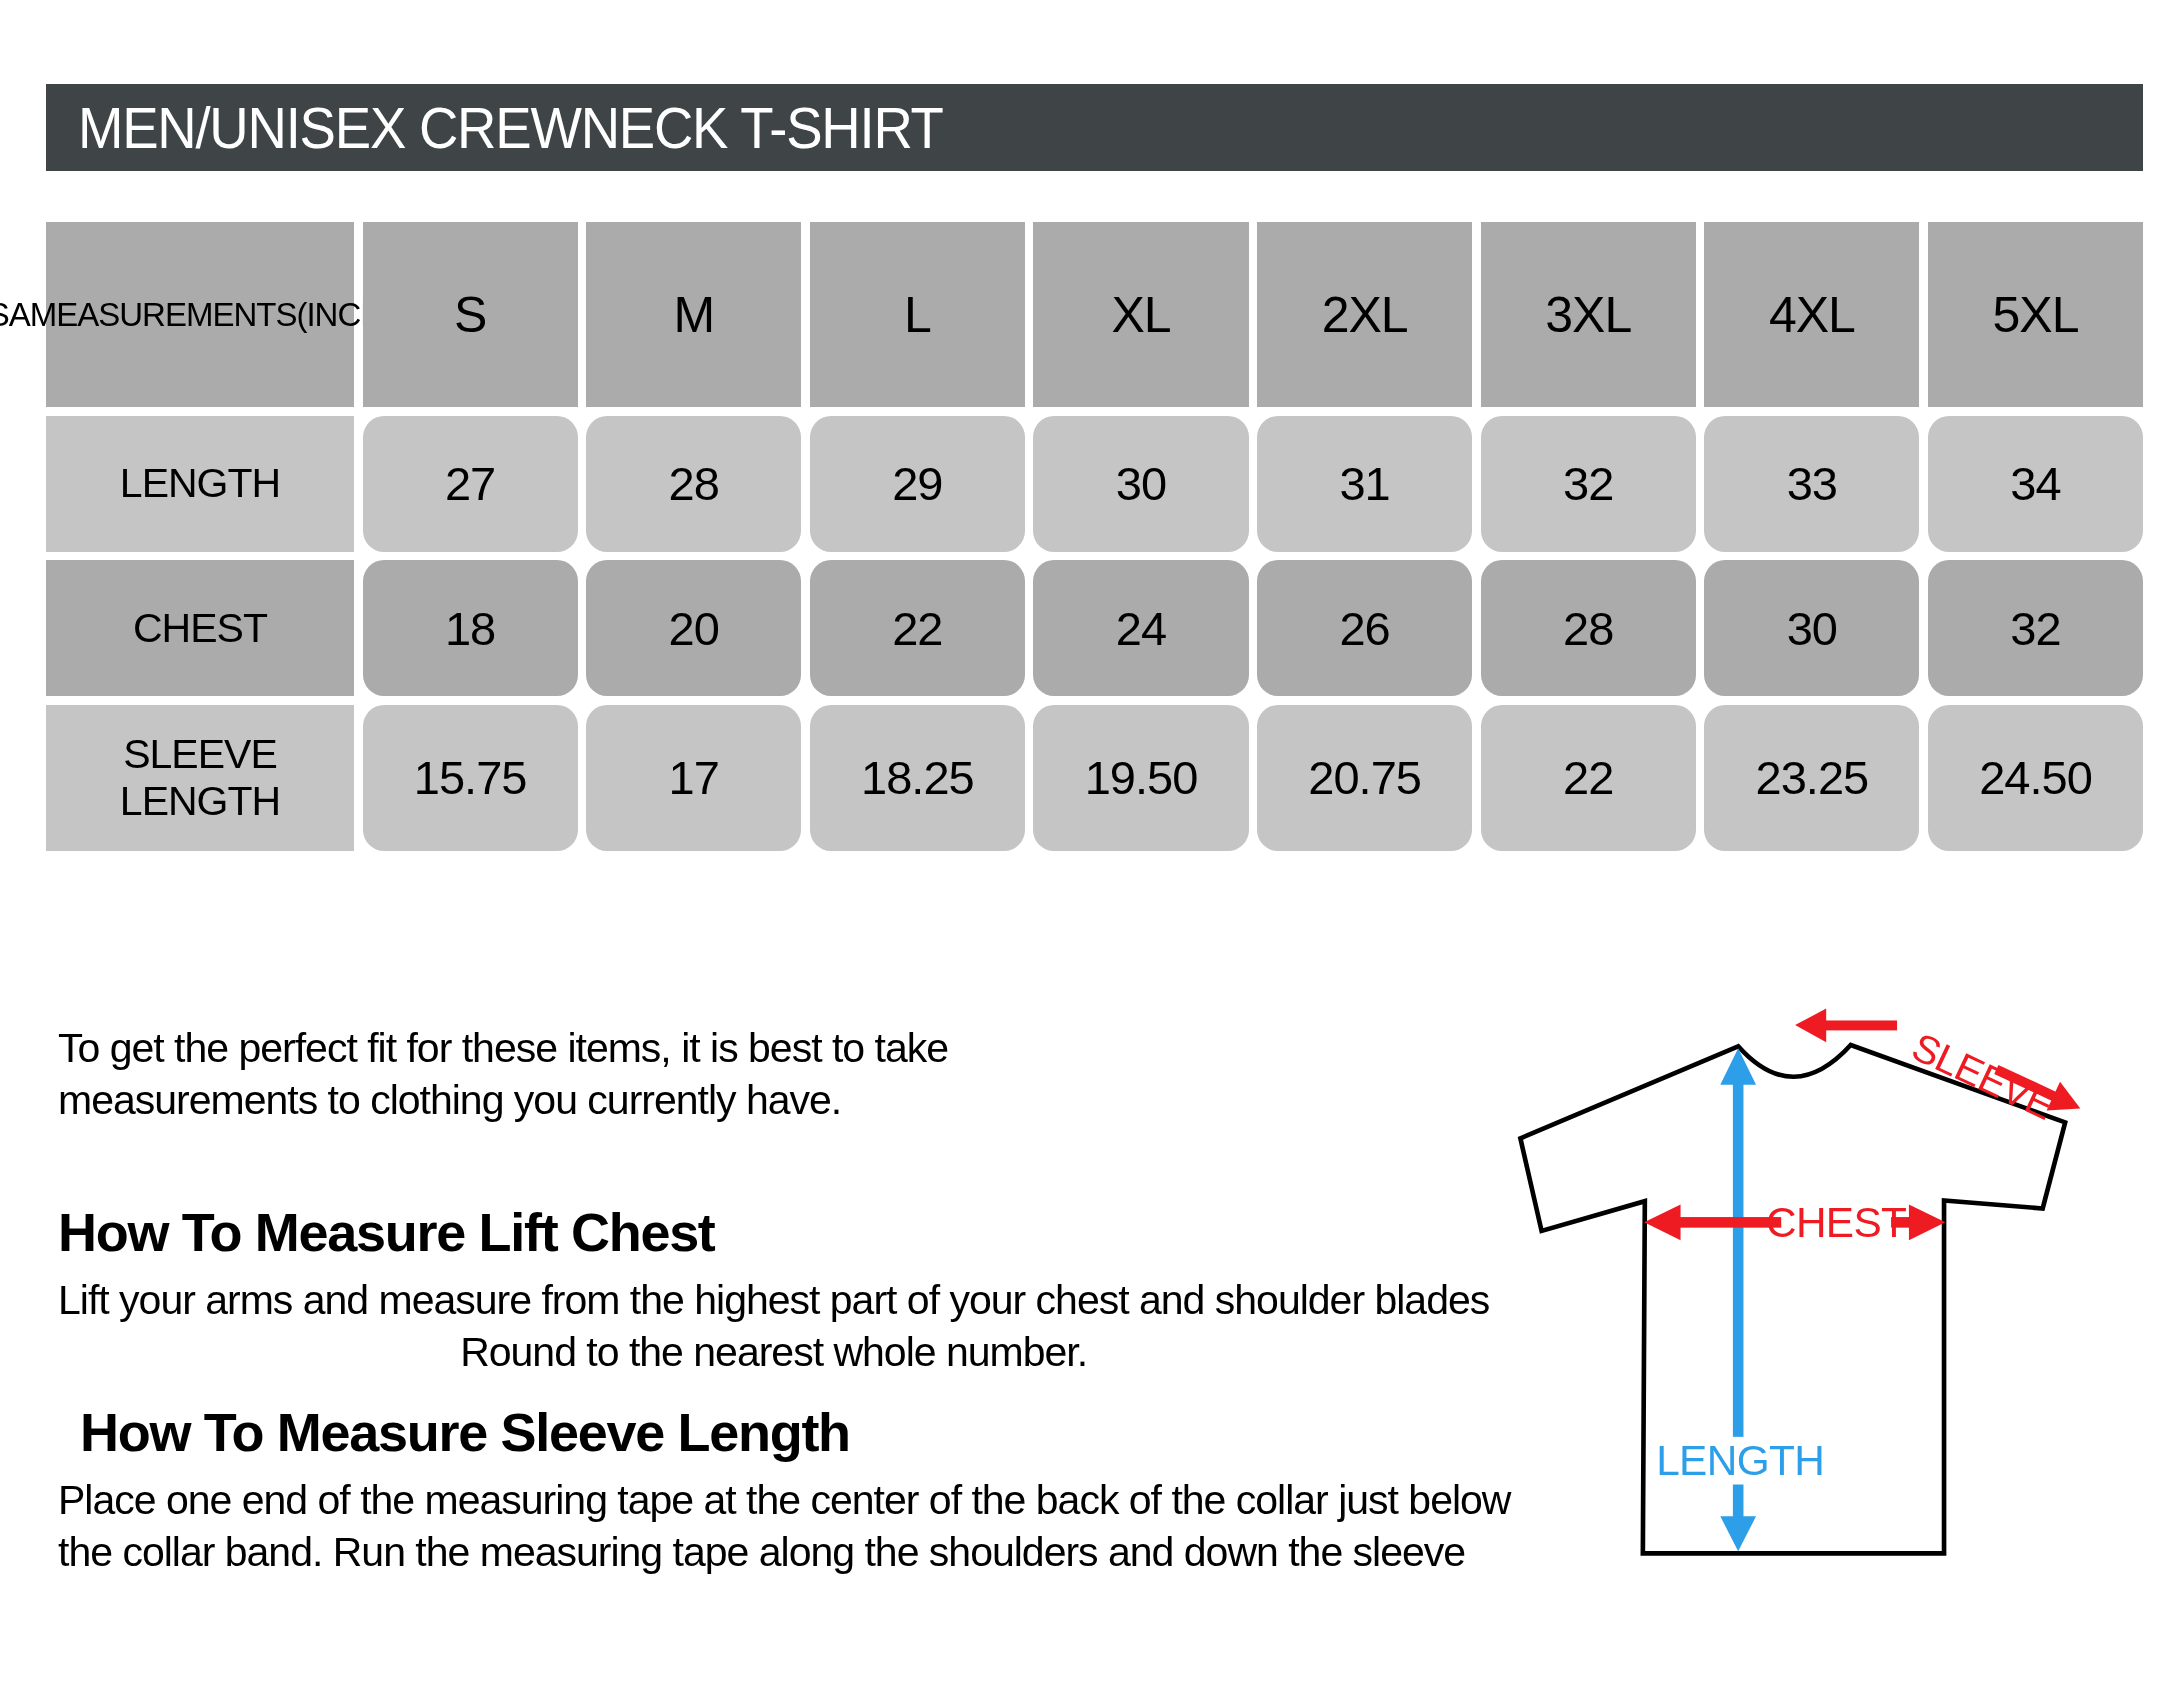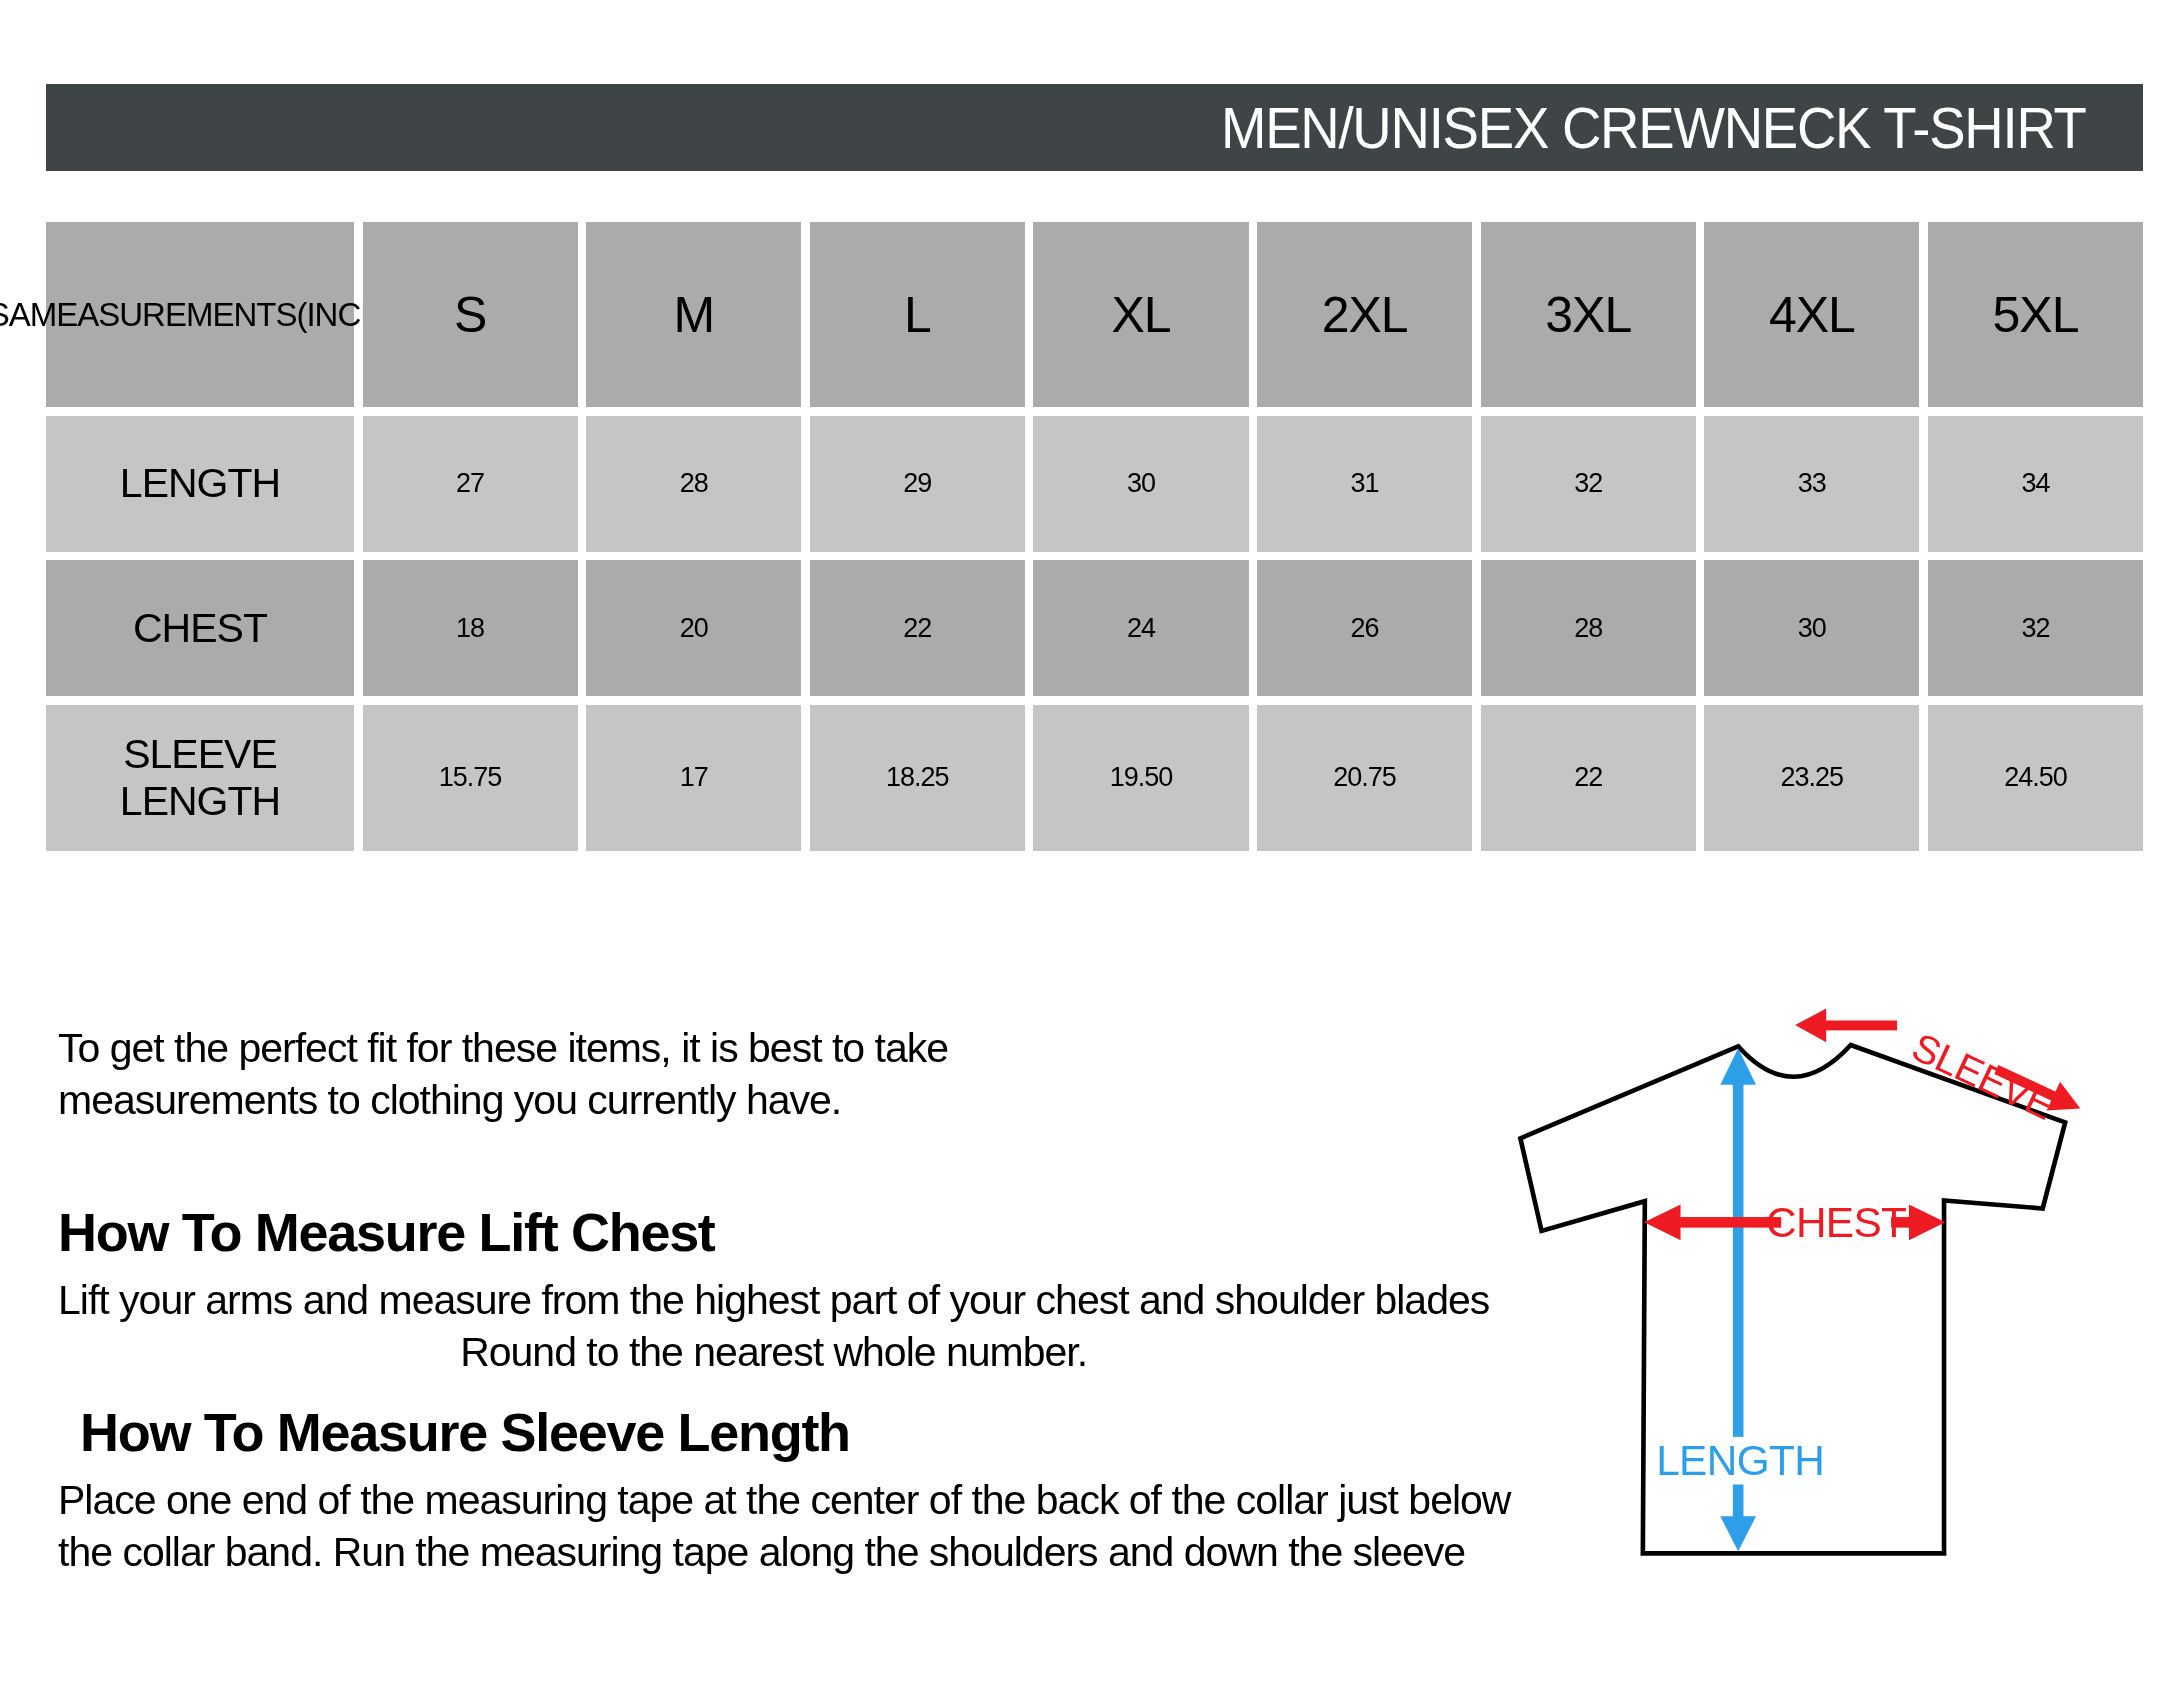--- a/index.html
+++ b/index.html
@@ -13,21 +13,20 @@
     overflow:hidden;
   }
   
   .title-bar{
     position:absolute;
     left:46px; top:84px;
     width:2097px; height:87px;
     background:#3f4546;
     display:flex;
     align-items:center;
-    justify-content:flex-end;
   }
   .title-bar .title{
     color:#ffffff;
     font-size:58px;
     letter-spacing:-1.3px;
     padding-left:34px;
     white-space:nowrap;
     transform:scaleX(.94);
     transform-origin:left center;
   }
@@ -48,21 +47,21 @@
     justify-content:center;
     text-align:center;
     letter-spacing:-1px;
   }
   .cell.dark{background:#ababab;}
   .cell.light{background:#c5c5c5;}
   .corner-cell{flex-direction:row;font-size:33px;line-height:42px;}
   .size-label{font-size:50px;}
   .row-label{font-size:41px;}
   .row-label .wrap{max-width:212px;}
-  .value-cell{font-size:27px;}
+  .value-cell{font-size:47px;border-radius:21px;}
   
   .instructions{position:absolute;left:58px;top:1022px;width:1588px;}
   .intro{font-size:41px;line-height:52px;letter-spacing:-1px;}
   .how-heading{font-size:54px;font-weight:bold;letter-spacing:-1.3px;margin:0;}
   .how-body{font-size:41px;line-height:52px;letter-spacing:-1px;}
   #heading-chest{position:absolute;left:58px;top:1201px;}
   #body-chest{position:absolute;left:58px;top:1274px;text-align:center;}
   #heading-sleeve{position:absolute;left:80px;top:1401px;}
   #body-sleeve{position:absolute;left:58px;top:1474px;}
   

